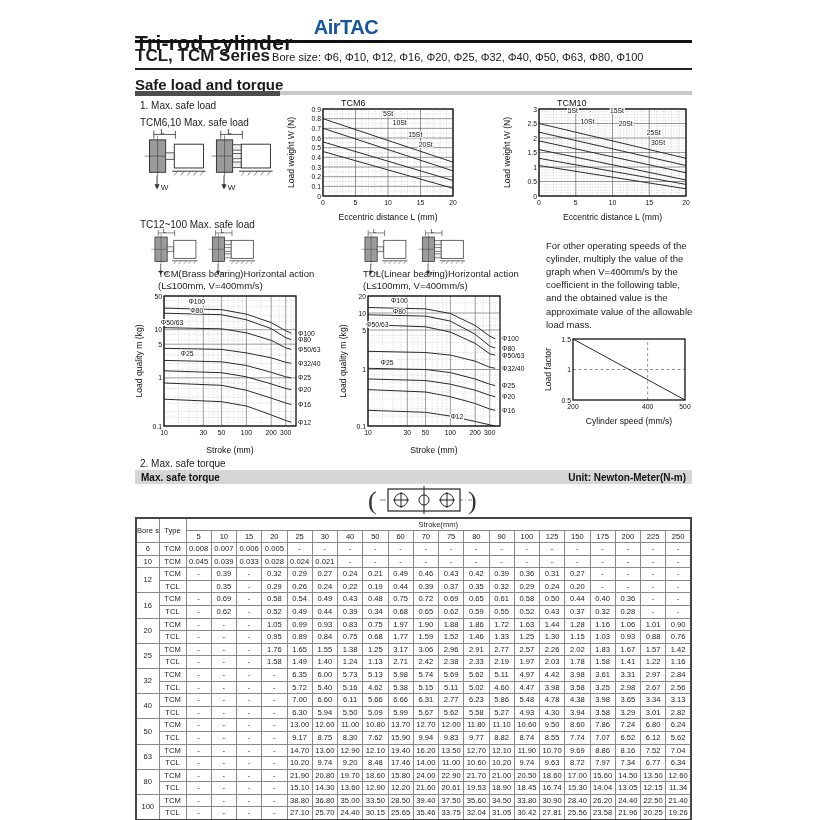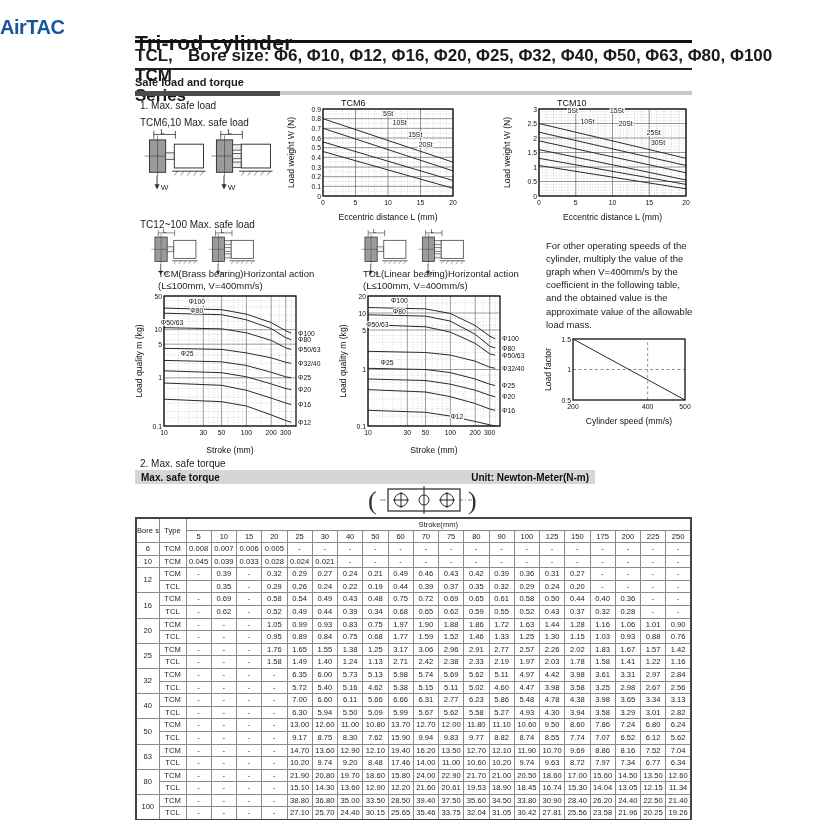--- a/index.html
+++ b/index.html
@@ -1,33 +1,33 @@
 <!DOCTYPE html>
 <html><head>
 <meta charset="utf-8">
 <style>
   *{margin:0;padding:0;box-sizing:border-box}
   html,body{background:#fff}
   body{width:820px;height:820px;font-family:"Liberation Sans",sans-serif;color:#1a1a1a}
   .page{position:relative;width:820px;height:820px;background:#fff;overflow:hidden}
   .abs{position:absolute}
   .page-title{left:135px;top:31px;font-size:21px;font-weight:700;letter-spacing:.3px}
-  .logo{left:0;top:16px;width:692px;text-align:left;font-size:20px;font-weight:800;color:#15569e;letter-spacing:-.5px}
+  .logo{left:0;top:16px;width:692px;text-align:center;font-size:20px;font-weight:800;color:#15569e;letter-spacing:-.5px}
   .rule1{left:135px;top:40px;width:557px;height:3px;background:#111}
   .series-row{left:135px;top:46px;width:557px;display:flex;align-items:baseline;gap:2px}
   .series{font-size:17px;font-weight:700}
-  .bores{font-size:17px;font-weight:700;white-space:nowrap}
+  .bores{font-size:11px;font-weight:400;white-space:nowrap}
   .rule2{left:135px;top:68px;width:557px;height:1.5px;background:#222}
-  .section{left:135px;top:76px;font-size:11px;font-weight:700}
+  .section{left:135px;top:76px;font-size:15px;font-weight:700}
   .secbar-d{left:135px;top:91px;width:145px;height:5px;background:#4d4d4d}
   .secbar-l{left:280px;top:91px;width:412px;height:4px;background:#c9c9c9}
   .txt{font-size:10px;color:#222}
   .small{font-size:9.5px;color:#222}
   .note{left:546px;top:239px;width:148px;font-size:9.5px;line-height:1.38;color:#222}
-  .unitbar{left:135px;top:470px;width:460px;height:14px;background:#d6d6d6;display:flex;justify-content:space-between;align-items:center;padding:0 6px}
+  .unitbar{left:135px;top:470px;width:557px;height:14px;background:#d6d6d6;display:flex;justify-content:space-between;align-items:center;padding:0 6px}
   .unitbar span{font-size:10px;font-weight:700;color:#111}
   .ttable{position:absolute;left:135px;top:517px;width:557px;border-collapse:collapse;table-layout:fixed;font-size:7.6px;border:2px solid #444}
   .ttable th,.ttable td{border:1px solid #8a8a8a;text-align:center;padding:0;white-space:nowrap;overflow:hidden;font-weight:400;color:#1d1d1d}
   .ttable thead th{height:12px;line-height:11px}
   .ttable td{height:11.6px;line-height:11.6px}
   .chart text{font-family:"Liberation Sans",sans-serif}
   .tick{font-size:6.8px;fill:#111}
   .alabel{font-size:8.6px;fill:#111}
   .ctitle{font-size:9px;fill:#111}
   .ann{font-size:6.8px;fill:#111;paint-order:stroke;stroke:#fff;stroke-width:2px}

